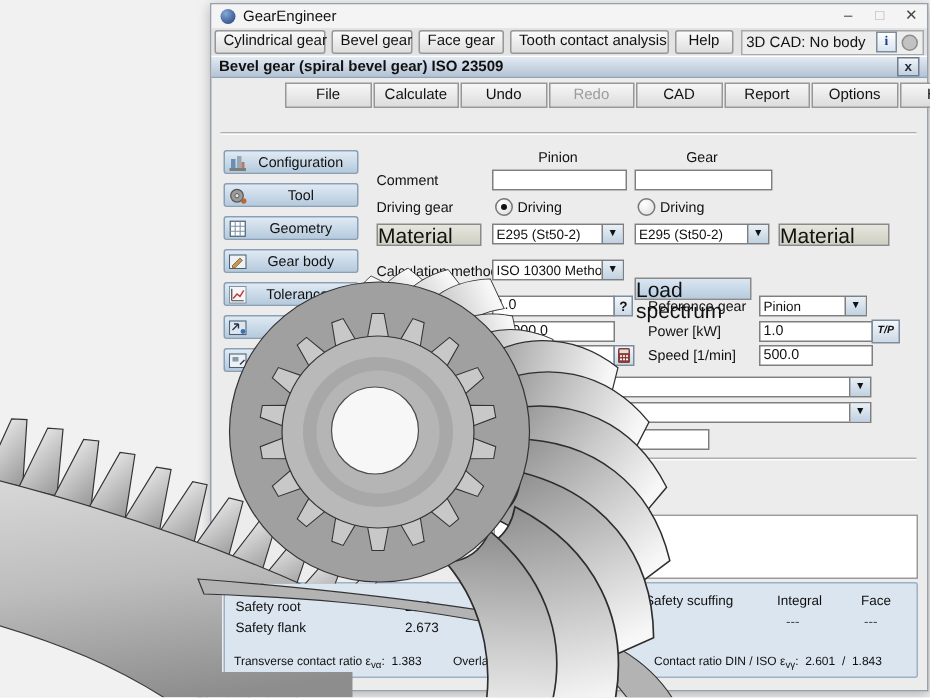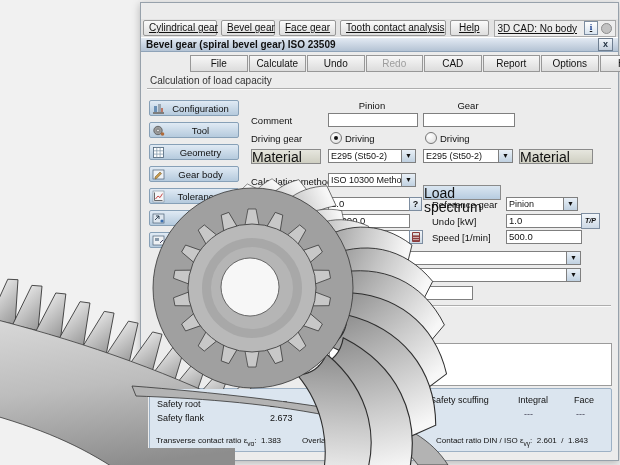--- a/index.html
+++ b/index.html
@@ -11,21 +11,21 @@
   .tb{position:absolute;left:0;top:0;right:0;height:16px;background:#f4f4f4;border-bottom:1px solid #d6d6d6;
       display:flex;align-items:center;}
   .tb-ico{width:10px;height:10px;border-radius:50%;background:radial-gradient(circle at 35% 30%,#86a8da,#1b3a75);
           margin:0 5px 0 6px;flex:none;}
   .tb-title{font-size:10px;}
   .tb-ctl{margin-left:auto;display:flex;align-items:center;}
   .tb-btn{width:21px;height:14px;text-align:center;font-size:10px;line-height:13px;color:#444;}
   .tb-btn.max{color:#b5b5b5;}
   
   .tabrow{position:absolute;left:0;top:16px;right:0;height:18px;background:#e3e3e3;display:flex;
-          align-items:center;padding:0 2px;gap:4px;border-bottom:1px solid #cfcfcf;text-decoration:underline;}
+          align-items:center;padding:0 2px;gap:4px;border-bottom:1px solid #cfcfcf;}
   .tab{height:14px;line-height:14px;padding:0 5px;font-size:10px;background:linear-gradient(#fbfbfb,#dedede);
        border:1px solid #979797;border-radius:2px;white-space:nowrap;text-align:center;}
   .cadbox{margin-left:1px;display:flex;align-items:center;height:15px;border:1px solid #a9a9a9;
           background:#ededed;font-size:10px;padding:0 3px;width:121px;}
   .cadbox .ct{flex:1;white-space:nowrap;overflow:hidden;}
   .ibtn{width:12px;height:12px;border:1px solid #7d8da0;background:linear-gradient(#ffffff,#d9e4ef);
         font-weight:bold;color:#173d8d;font-size:9px;line-height:11px;text-align:center;
         font-family:"Liberation Serif",serif;flex:none;}
   .dot{width:9px;height:9px;border-radius:50%;background:#c2c2c2;border:1px solid #8d8d8d;margin-left:3px;flex:none;}
   
@@ -72,20 +72,29 @@
   .panel sub{font-size:6.5px;}
   .gears{position:absolute;left:0;top:0;z-index:5;pointer-events:none;}
 </style>
 </head>
 <body>
 
 <div class="stage">
 
   <div class="win">
 
+    <div class="tb">
+      <span class="tb-ico"></span>
+      <span class="tb-title">GearEngineer</span>
+      <span class="tb-ctl">
+        <span class="tb-btn">–</span>
+        <span class="tb-btn max">□</span>
+        <span class="tb-btn">✕</span>
+      </span>
+    </div>
 
     <div class="tabrow">
       <span class="tab" style="width:62px">Cylindrical gear</span>
       <span class="tab" style="width:42px">Bevel gear</span>
       <span class="tab" style="width:46px">Face gear</span>
       <span class="tab" style="width:94px">Tooth contact analysis</span>
       <span class="tab" style="width:28px">Help</span>
       <span class="cadbox">
         <span class="ct">3D CAD: No body</span>
         <span class="ibtn">i</span>
@@ -102,21 +111,20 @@
       <span class="mbtn">File</span>
       <span class="mbtn">Calculate</span>
       <span class="mbtn">Undo</span>
       <span class="mbtn dis">Redo</span>
       <span class="mbtn">CAD</span>
       <span class="mbtn">Report</span>
       <span class="mbtn">Options</span>
       <span class="mbtn">Help</span>
     </div>
 
-    <div class="sect">Calculation of load capacity</div>
     <div class="sline"></div>
 
     <div class="sbtn" style="top:97px">
       <svg class="ic" viewBox="0 0 13 13">
           <rect x="1" y="10" width="11" height="2" fill="#7d7d7d"></rect>
           <rect x="2" y="4" width="3" height="6" fill="#6a8fb5"></rect>
           <rect x="6" y="2" width="3" height="8" fill="#9aa6b2"></rect>
           <rect x="9" y="6" width="2" height="4" fill="#b76"></rect>
         </svg>
       <span class="t">Configuration</span>
@@ -201,21 +209,21 @@
 
     <div class="fld" style="left:187px;top:194px;width:76px">1.0</div>
     <div class="sq" style="left:268px;top:194px;width:11px;height:12px;line-height:12px">?</div>
     <div class="lbl" style="left:291px;top:196px">Reference gear</div>
     <div class="dd" style="left:365px;top:194px;width:72px">
       <span class="t">Pinion</span>
       <span class="a">▼</span>
     </div>
 
     <div class="fld" style="left:187px;top:211px;width:76px">20000.0</div>
-    <div class="lbl" style="left:291px;top:213px">Undo [kW]</div>
+    <div class="lbl" style="left:291px;top:213px">Power [kW]</div>
     <div class="fld" style="left:365px;top:211px;width:70px">1.0</div>
     <div class="sq" style="left:440px;top:210px;width:17px;height:14px;line-height:14px;font-size:7px;font-style:italic">T/P</div>
 
     <div class="fld" style="left:187px;top:227px;width:76px"></div>
     <div class="sq" style="left:268px;top:227px;width:12px;height:12px;padding:0">
       <svg width="8" height="10" viewBox="0 0 8 10" style="margin-top:1px">
           <rect x="0" y="0" width="8" height="10" rx="1" fill="#8a3a3a"></rect>
           <rect x="1" y="1" width="6" height="2.4" fill="#ddd"></rect>
           <circle cx="2" cy="5.4" r=".7" fill="#fff"></circle>
           <circle cx="4" cy="5.4" r=".7" fill="#fff"></circle>

